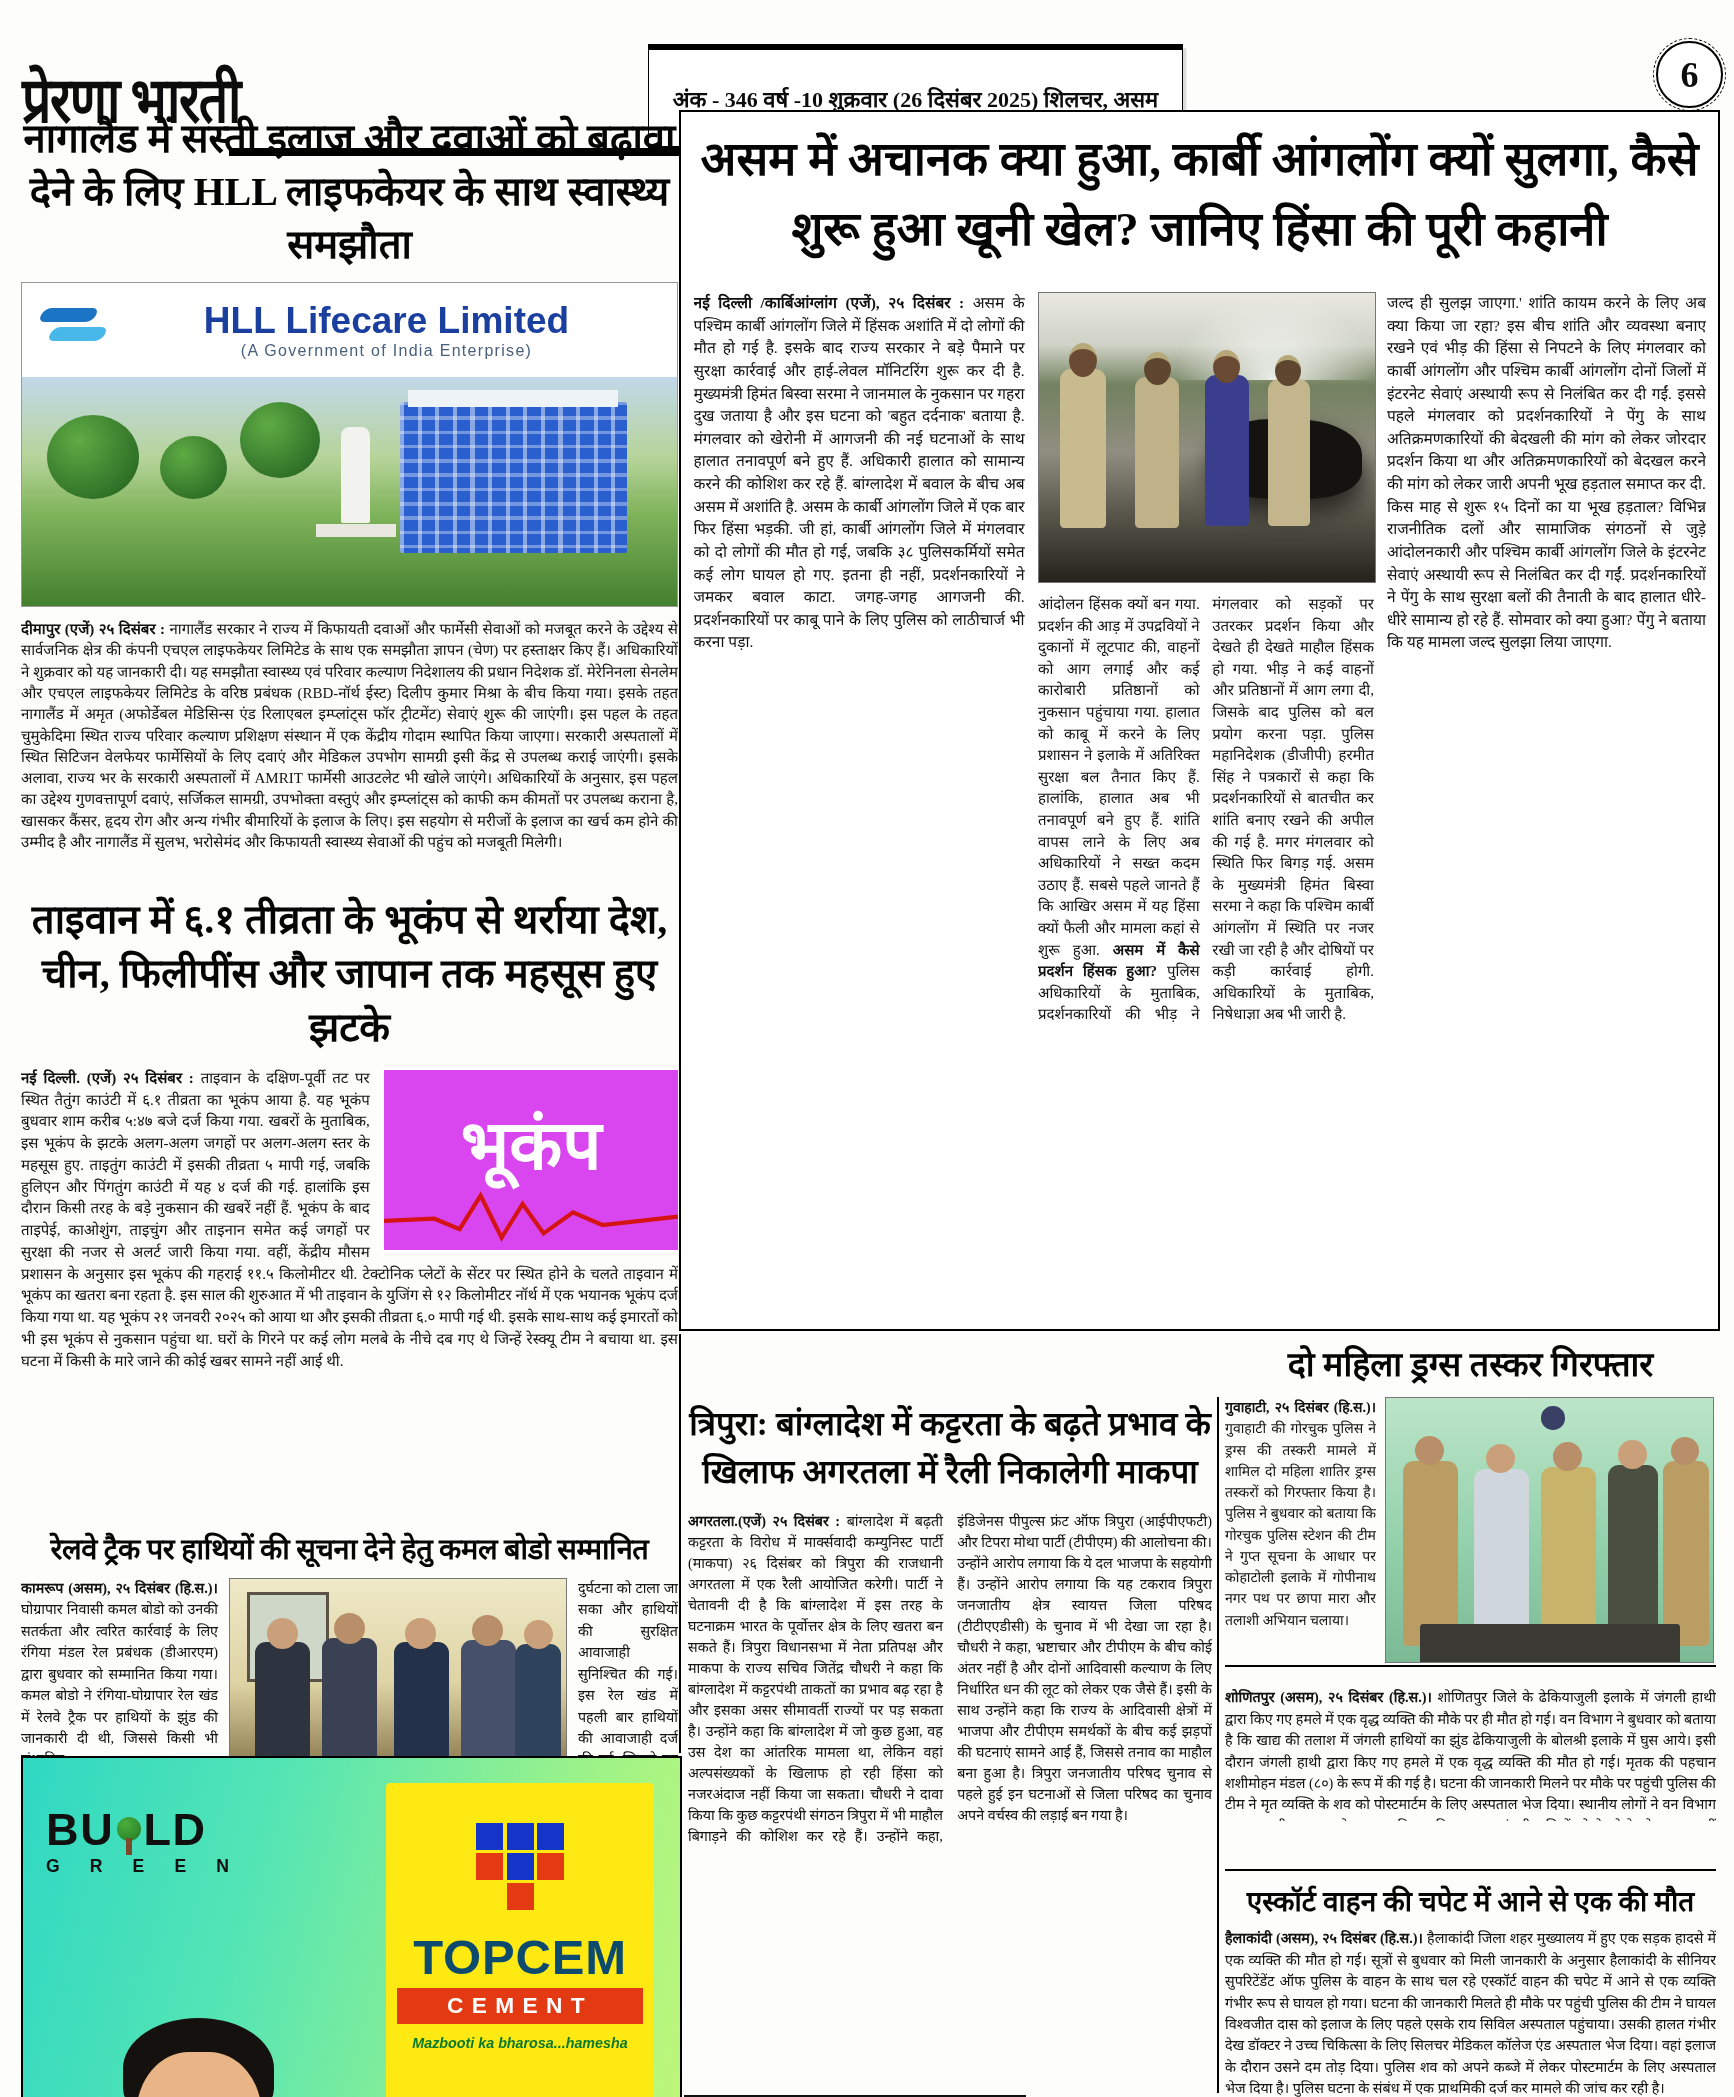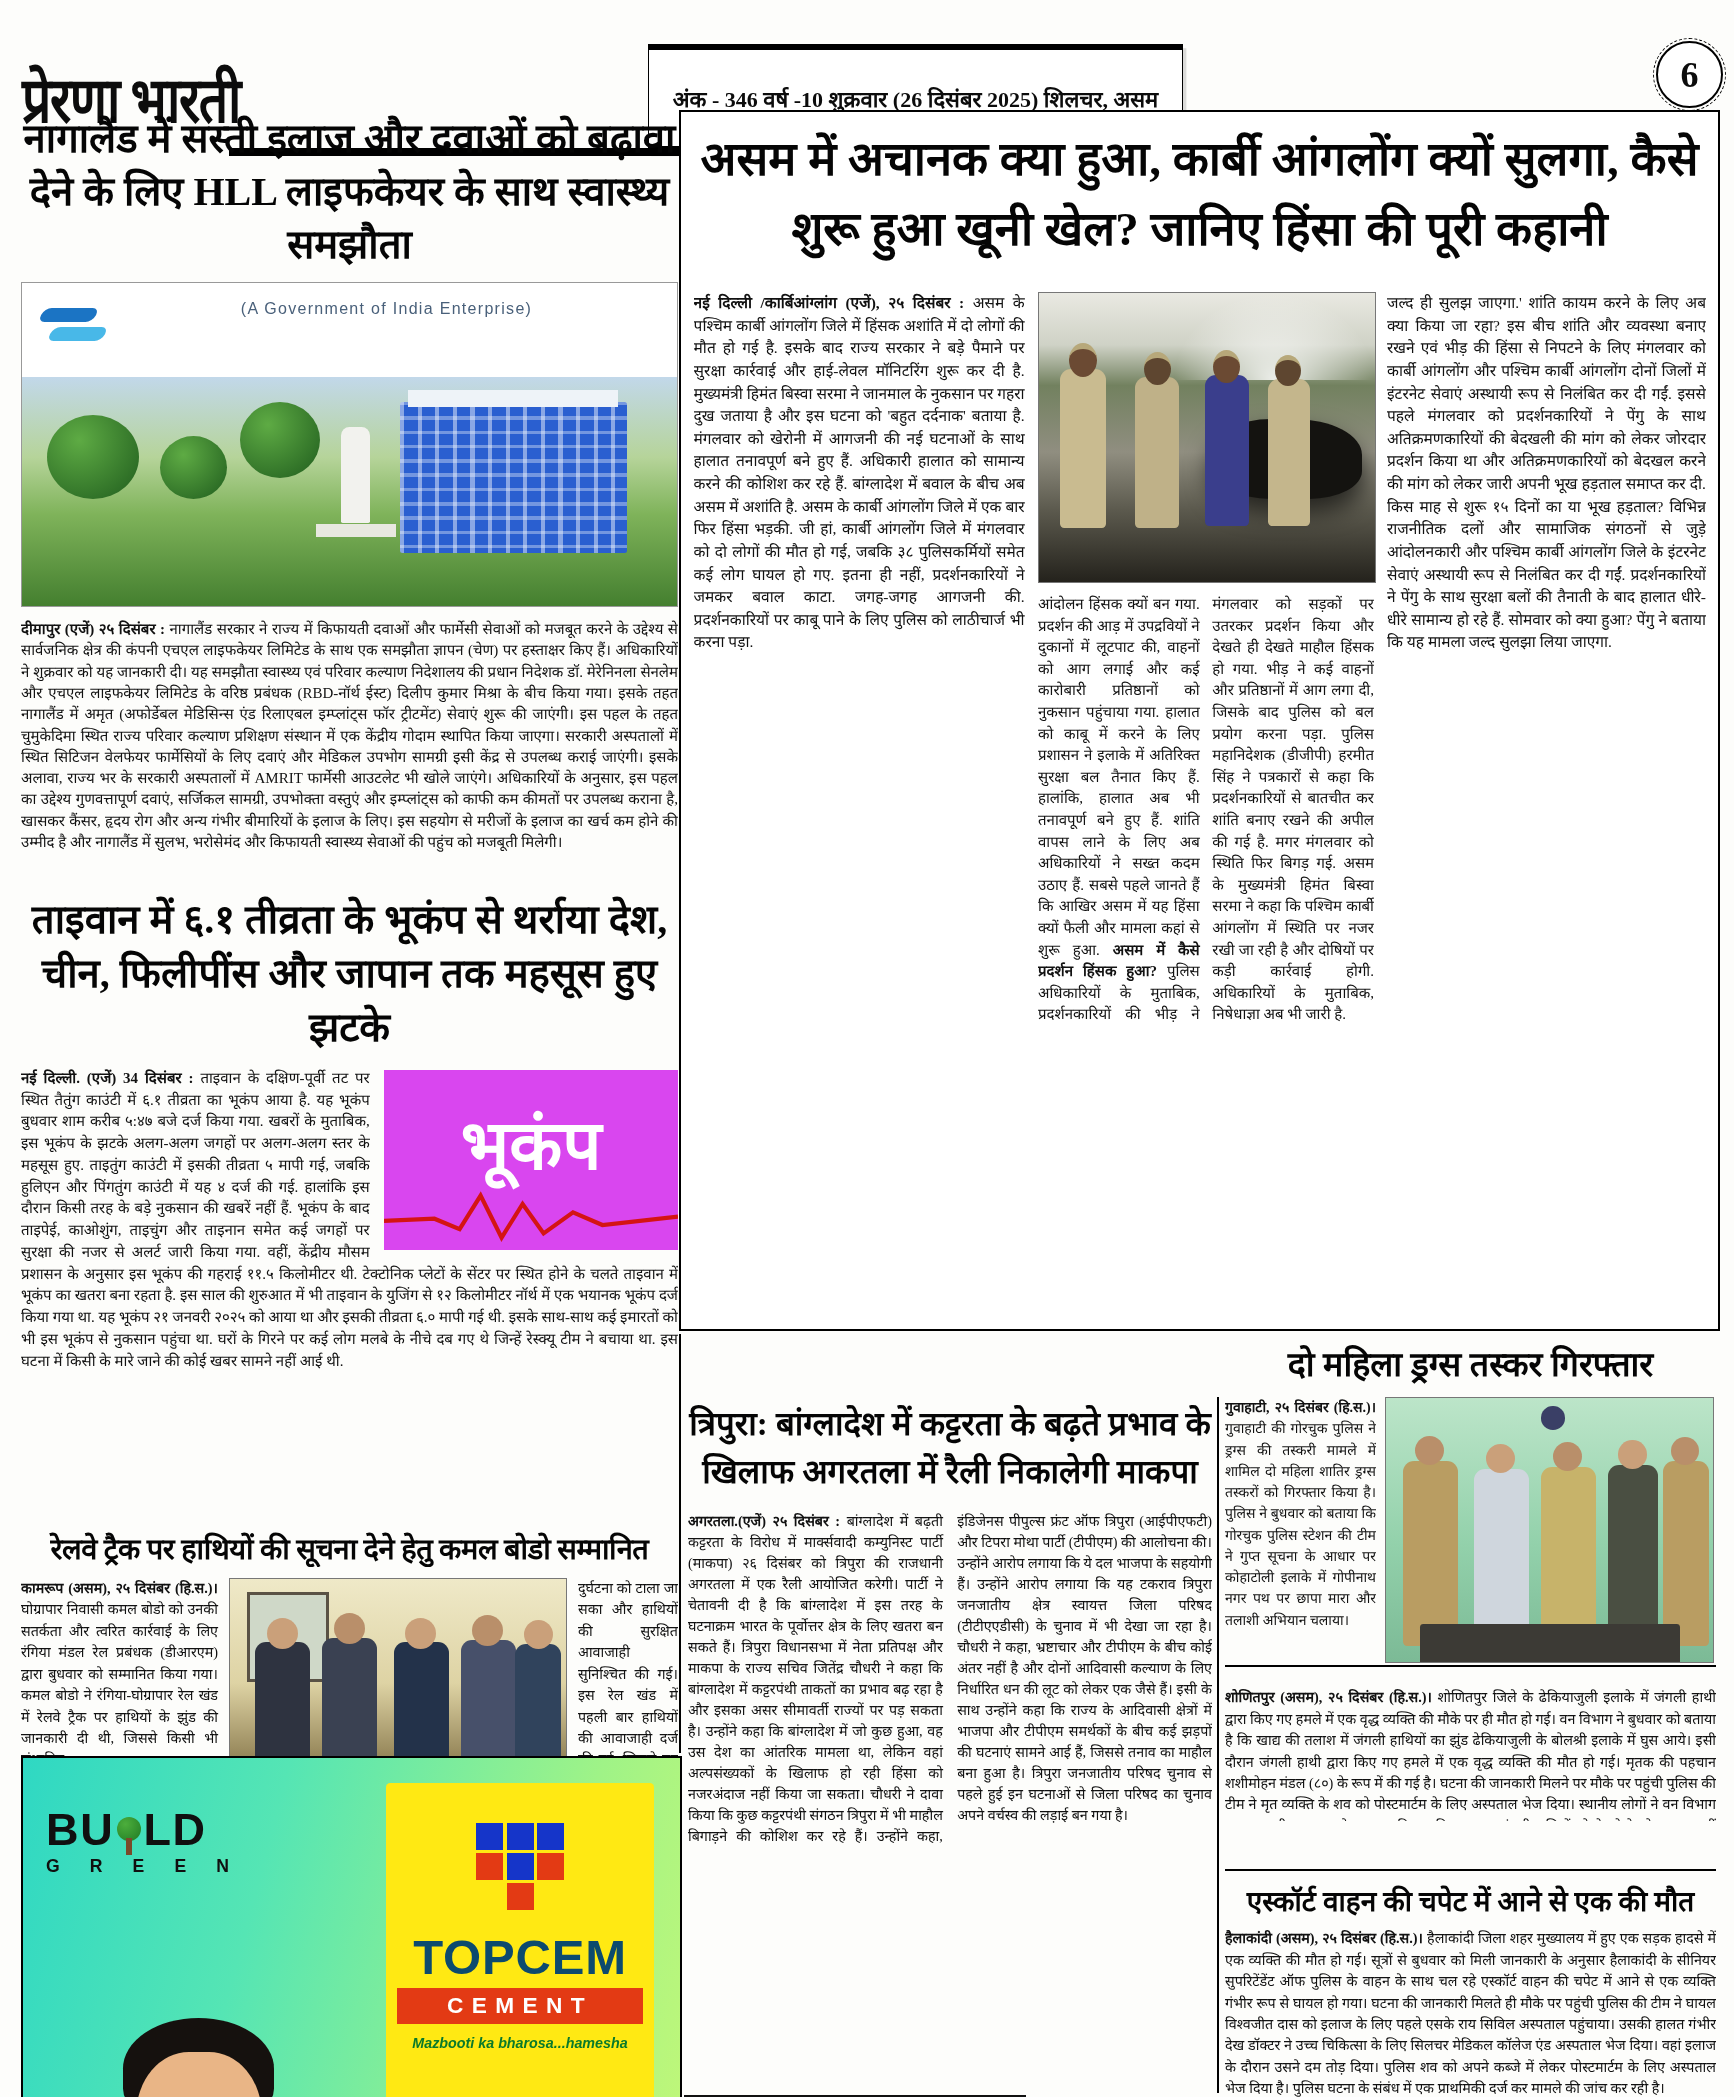--- a/index.html
+++ b/index.html
@@ -66,20 +66,21 @@
   <div class="abs" style="left:21px;top:113px;width:657px;">
 
     <div class="hdl" style="font-size:40px;line-height:1.32;">नागालैंड में सस्ती इलाज और दवाओं को बढ़ावा देने के लिए HLL लाइफकेयर के साथ स्वास्थ्य समझौता</div>
 
     <div class="hll-box" style="margin-top:11px;height:323px;position:relative;">
       <div class="abs" style="left:19px;top:25px;width:63px;">
         <div class="hll-bar" style="background:#1b74c4;width:55px;"></div>
         <div class="hll-bar" style="background:#48b8e8;width:55px;margin-top:4.2px;margin-left:9.2px;"></div>
       </div>
       <div class="abs" style="left:92px;top:17px;width:545px;text-align:center;">
+        <div class="hll-title">HLL Lifecare Limited</div>
         <div class="hll-sub">(A Government of India Enterprise)</div>
       </div>
       <div class="abs hll-photo" style="left:0;top:94px;width:100%;height:229px;">
         <div class="abs win" style="right:50px;top:25px;width:227px;height:151px;border-radius:2.5px;"></div>
         <div class="abs" style="right:59px;top:12.6px;width:210px;height:17px;background:#eef3f8;"></div>
         <div class="tree" style="left:25px;top:38px;width:92px;height:84px;"></div>
         <div class="tree" style="left:138px;top:59px;width:67px;height:63px;"></div>
         <div class="tree" style="left:218px;top:25px;width:80px;height:76px;"></div>
         <div class="abs" style="left:319px;top:50px;width:29px;height:96px;background:#f2f2ee;border-radius:8.4px 8.4px 1.7px 1.7px;"></div>
         <div class="abs" style="left:294px;top:147px;width:80px;height:12.6px;background:#e8e8e0;"></div>
@@ -94,21 +95,21 @@
     <div class="hdl" style="margin-top:14.3px;font-size:40px;line-height:1.35;">ताइवान में ६.१ तीव्रता के भूकंप से थर्राया देश, चीन, फिलीपींस और जापान तक महसूस हुए झटके</div>
 
     <div style="margin-top:12.6px;height:449px;overflow:hidden;">
       <div class="quake" style="float:right;width:294px;height:180px;margin:2.5px 0 10px 14.3px;position:relative;">
         <div class="quake-word" style="padding-top:25px;">भूकंप</div>
         <svg width="294" height="63" viewBox="0 0 700 150" style="position:absolute;bottom:4.2px;left:0;">
           <polyline points="0,90 120,85 180,110 230,30 280,130 330,50 380,120 450,70 520,100 700,80" fill="none" stroke="#d41414" stroke-width="10"></polyline>
         </svg>
       </div>
       <p class="body-txt" style="margin:0;font-size:15px;line-height:1.45;">
-        <b class="byl">नई दिल्ली. (एजें) 34 दिसंबर :</b>
+        <b class="byl">नई दिल्ली. (एजें) २५ दिसंबर :</b>
         <span>ताइवान के दक्षिण-पूर्वी तट पर स्थित तैतुंग काउंटी में ६.१ तीव्रता का भूकंप आया है. यह भूकंप बुधवार शाम करीब ५:४७ बजे दर्ज किया गया. खबरों के मुताबिक, इस भूकंप के झटके अलग-अलग जगहों पर अलग-अलग स्तर के महसूस हुए. ताइतुंग काउंटी में इसकी तीव्रता ५ मापी गई, जबकि हुलिएन और पिंगतुंग काउंटी में यह ४ दर्ज की गई.</span>
         <span>हालांकि इस दौरान किसी तरह के बड़े नुकसान की खबरें नहीं हैं. भूकंप के बाद ताइपेई, काओशुंग, ताइचुंग और ताइनान समेत कई जगहों पर सुरक्षा की नजर से अलर्ट जारी किया गया. वहीं, केंद्रीय मौसम प्रशासन के अनुसार इस भूकंप की गहराई ११.५ किलोमीटर थी. टेक्टोनिक प्लेटों के सेंटर पर स्थित होने के चलते ताइवान में भूकंप का खतरा बना रहता है. इस साल की शुरुआत में भी ताइवान के युजिंग से १२ किलोमीटर नॉर्थ में एक भयानक भूकंप दर्ज किया गया था. यह भूकंप २१ जनवरी २०२५ को आया था और इसकी तीव्रता ६.० मापी गई थी. इसके साथ-साथ कई इमारतों को भी इस भूकंप से नुकसान पहुंचा था. घरों के गिरने पर कई लोग मलबे के नीचे दब गए थे जिन्हें रेस्क्यू टीम ने बचाया था. इस घटना में किसी के मारे जाने की कोई खबर सामने नहीं आई थी.</span>
       </p>
     </div>
 
     <div class="hdl nowrap" style="margin-top:11px;font-size:29px;letter-spacing:-0.4px;">रेलवे ट्रैक पर हाथियों की सूचना देने हेतु कमल बोडो सम्मानित</div>
 
     <div style="margin-top:11px;display:flex;gap:11px;height:197px;overflow:hidden;">
       <p class="body-txt" style="width:197px;margin:0;font-size:14.3px;line-height:1.5;">
         <b class="byl">कामरूप (असम), २५ दिसंबर (हि.स.)।</b>

